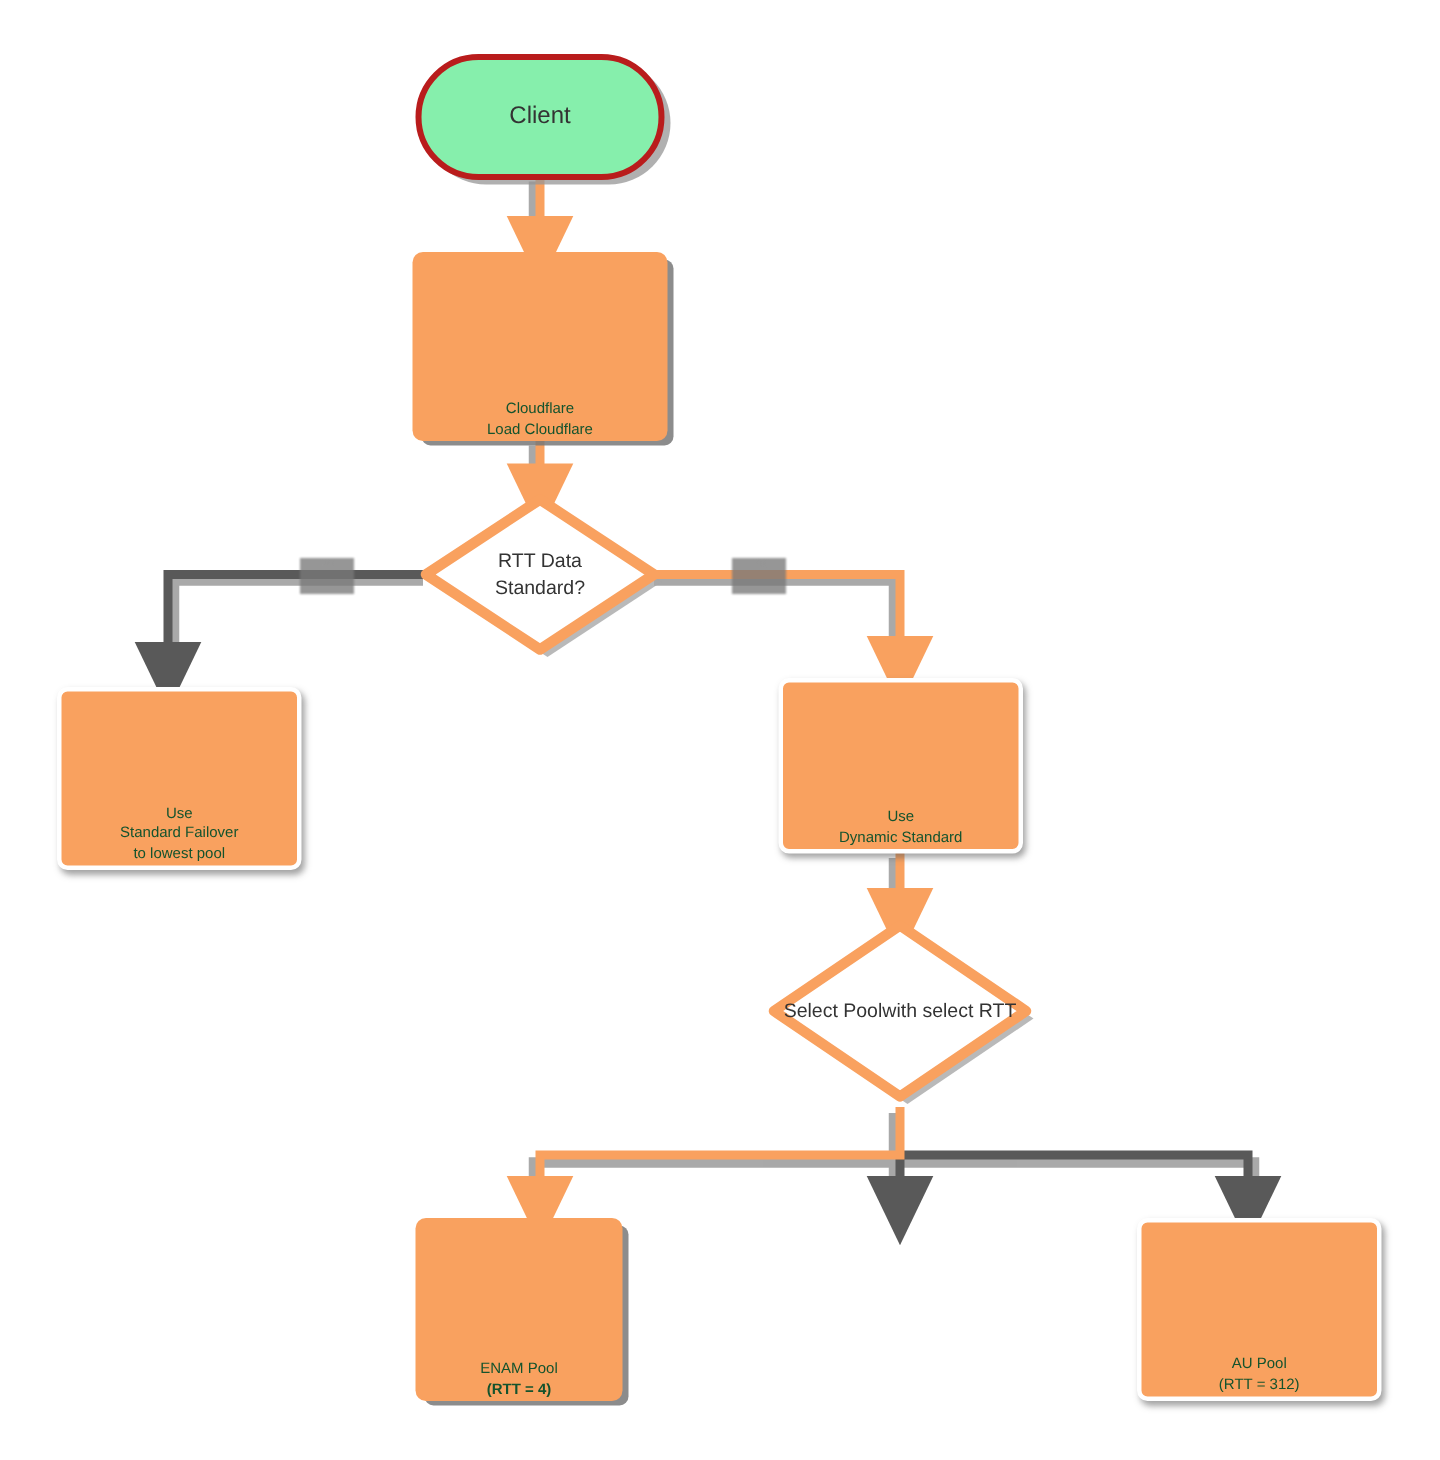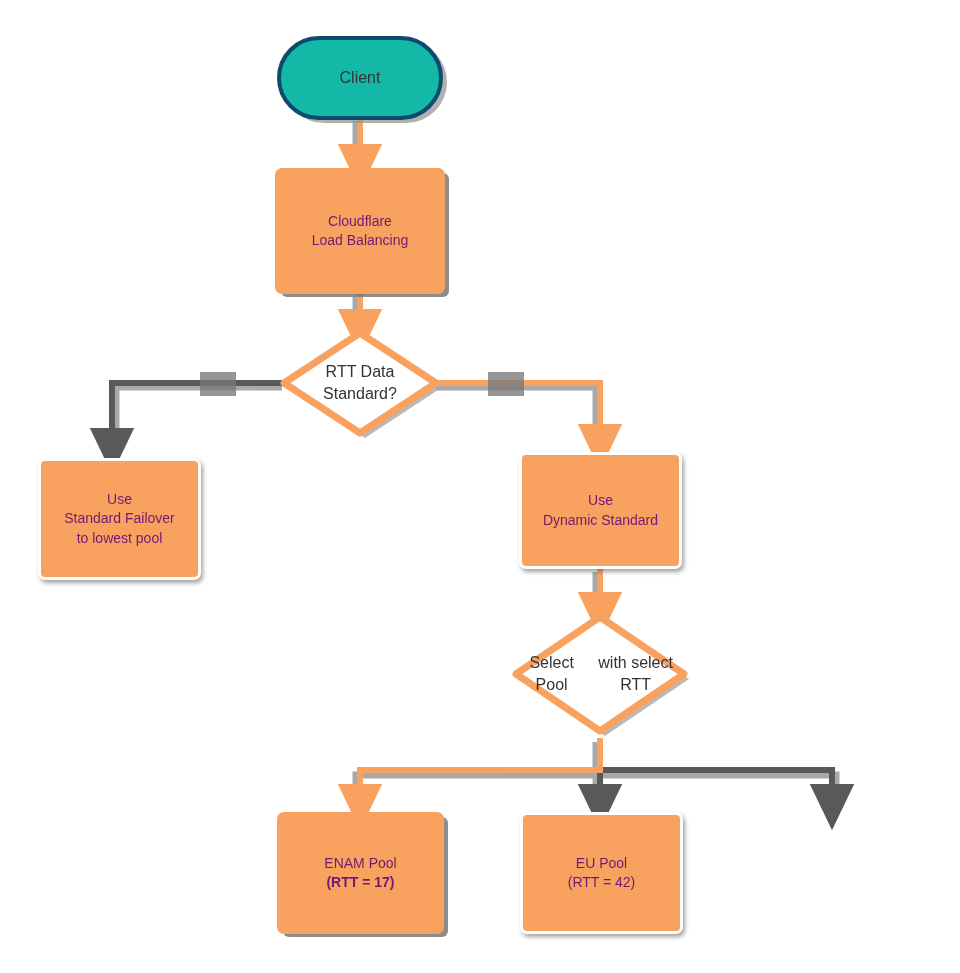--- a/index.html
+++ b/index.html
@@ -27,52 +27,53 @@
     box-sizing: border-box;
     display: flex;
     align-items: center;
     justify-content: center;
     text-align: center;
     line-height: 1.38;
   }
   .node-box {
     background: #F9A15F;
     border-radius: 7px;
-    color: #701a75;
-    font-size: 14px;
+    color: #14532d;
+    font-size: 10px;
     border: 3px solid #ffffff;
     box-shadow: 2px 3px 4px rgba(90,90,90,0.55);
+    justify-content: flex-end;
   }
   .node-box.shadowgray {
     box-shadow: 5px 4px 0 -1px rgba(120,120,120,0.85);
     border: none;
   }
   .node-stadium {
-    background: #14b8a6;
-    border: 4px solid #0c4a6e;
+    background: #86efac;
+    border: 4px solid #b91c1c;
     border-radius: 42px;
     color: #333333;
     font-size: 16px;
     box-shadow: 5px 4px 0 -1px rgba(150,150,150,0.75);
   }
   .diamond-wrap {
     position: absolute;
   }
   .diamond-label {
     position: absolute;
     left: 0;
     top: 0;
     width: 100%;
     height: 100%;
     display: flex;
     align-items: center;
     justify-content: center;
     text-align: center;
     color: #333333;
-    font-size: 16px;
+    font-size: 13px;
     line-height: 1.38;
     pointer-events: none;
   }
   .edge-label {
     position: absolute;
     background: rgba(120,120,120,0.78);
     color: rgba(150,150,150,0.9);
     font-size: 7px;
     line-height: 8px;
     text-align: center;
@@ -131,21 +132,21 @@
       <path d="M600,617 L684,674 L600,731 L516,674 Z" fill="#ffffff" stroke="#F9A15F" stroke-width="7" stroke-linejoin="round"></path>
     </g>
   </svg>
 
   <div class="node node-stadium" style="left:277px; top:36px; width:166px; height:84px;">
     <span>Client</span>
   </div>
 
   <div class="node node-box shadowgray" style="left:275px; top:168px; width:170px; height:126px; flex-direction:column;">
     <span>Cloudflare</span>
-    <span>Load Balancing</span>
+    <span>Load Cloudflare</span>
   </div>
 
   <div class="diamond-wrap" style="left:284px; top:333px; width:152px; height:100px;">
     <div class="diamond-label" style="flex-direction:column;">
       <span>RTT Data</span>
       <span>Standard?</span>
     </div>
   </div>
 
   <div class="edge-label" style="left:200px; top:372px; width:36px; height:24px;">
@@ -167,24 +168,24 @@
     <span>Dynamic Standard</span>
   </div>
 
   <div class="diamond-wrap" style="left:516px; top:617px; width:168px; height:114px;">
     <div class="diamond-label" style="">
       <span>Select Pool</span>
       <span>with select RTT</span>
     </div>
   </div>
 
-  <div class="node node-box shadowgray" style="left:277px; top:812px; width:167px; height:122px; flex-direction:column;">
+  <div class="node node-box shadowgray" style="left:277px; top:812px; width:138px; height:122px; flex-direction:column;">
     <span>ENAM Pool</span>
-    <span class="bold-line">(RTT = 17)</span>
+    <span class="bold-line">(RTT = 4)</span>
   </div>
 
-  <div class="node node-box" style="left:520px; top:812px; width:163px; height:122px; flex-direction:column;">
-    <span>EU Pool</span>
-    <span>(RTT = 42)</span>
+
+  <div class="node node-box" style="left:758px; top:812px; width:163px; height:122px; flex-direction:column;">
+    <span>AU Pool</span>
+    <span>(RTT = 312)</span>
   </div>
-
 
 </div>
 
 </body></html>

